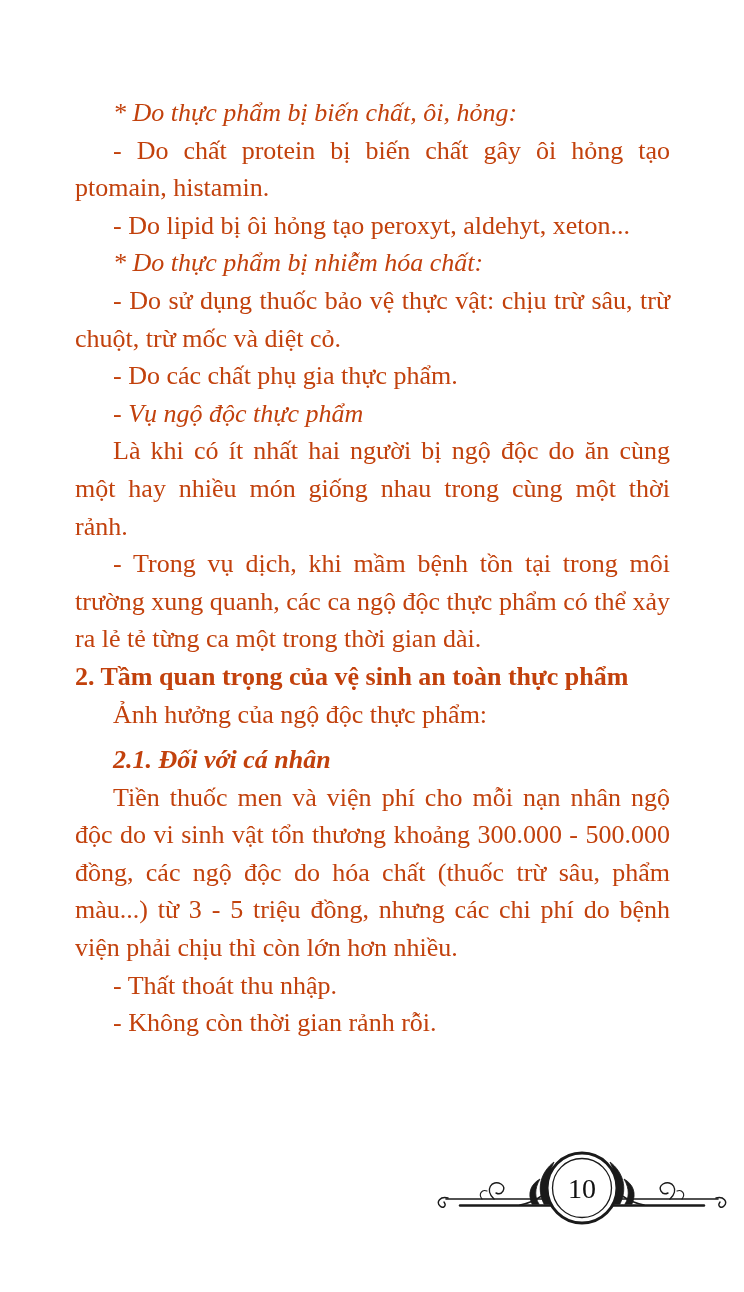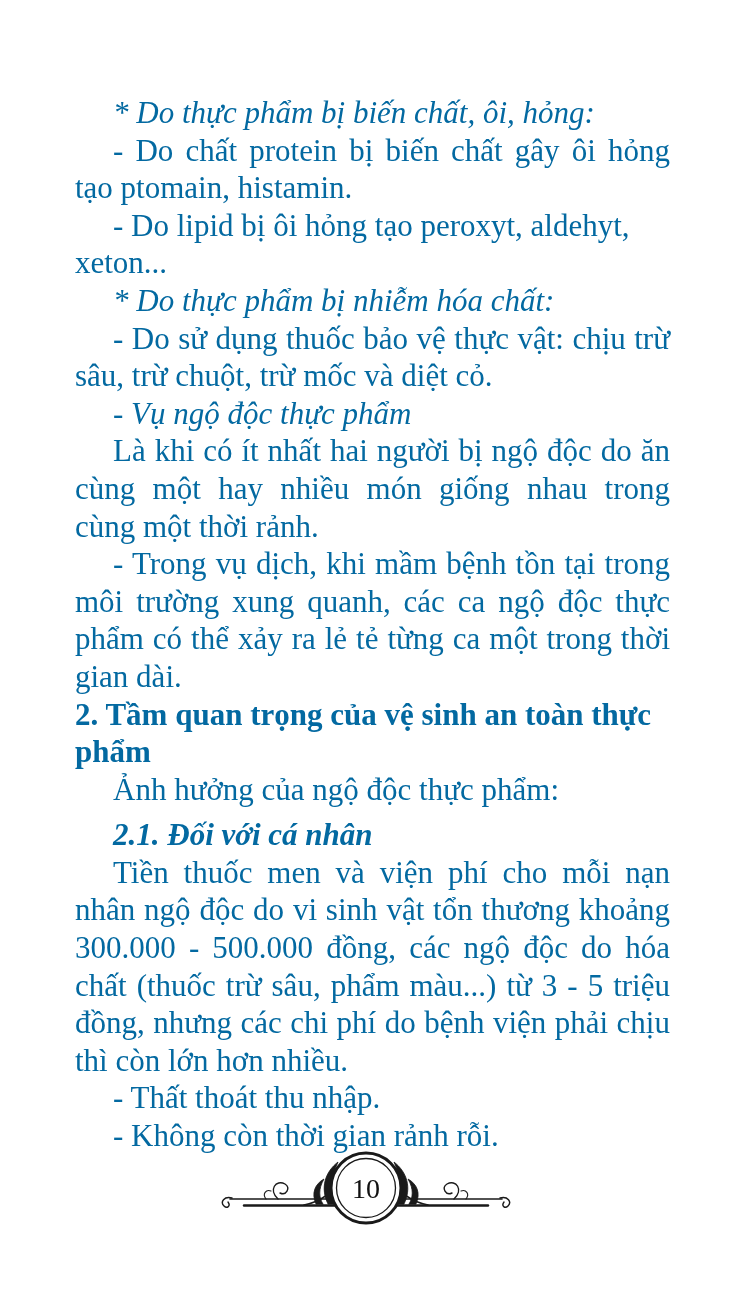--- a/index.html
+++ b/index.html
@@ -13,61 +13,62 @@
     font-family: "Liberation Serif", "DejaVu Serif", serif;
     color: #111111;
   }
   .page-body {
     position: absolute;
     top: 94px;
     left: 75px;
     width: 595px;
   }
   p.para {
-    font-size: 31px;
+    font-size: 26px;
     line-height: 37.6px;
-    color: #0369a1;
+    color: #c2410c;
   }
   .p-indent  { text-indent: 38px; }
   .p-justify { text-align: justify; }
   .p-italic  { font-style: italic; }
   .h2 {
     font-weight: bold;
     font-size: 25.5px;
     line-height: 40px;
   }
   .h3 {
     font-weight: bold;
     font-style: italic;
     margin-top: 8px;
   }
   .footer-ornament {
     position: absolute;
     top: 1146px;
     left: 0;
     width: 732px;
     display: flex;
-    justify-content: center;
+    justify-content: flex-end;
   }
   .ornament-svg { display: block; }
   .pagenum-text {
     font-family: "Liberation Serif", "DejaVu Serif", serif;
     font-size: 28px;
     fill: #111111;
   }
 </style>
 </head>
 <body>
 
 <div class="page-body">
   <p class="para p-italic p-indent">* Do thực phẩm bị biến chất, ôi, hỏng:</p>
   <p class="para p-indent p-justify">- Do chất protein bị biến chất gây ôi hỏng tạo ptomain, histamin.</p>
   <p class="para p-indent">- Do lipid bị ôi hỏng tạo peroxyt, aldehyt, xeton...</p>
   <p class="para p-italic p-indent">* Do thực phẩm bị nhiễm hóa chất:</p>
   <p class="para p-indent p-justify">- Do sử dụng thuốc bảo vệ thực vật: chịu trừ sâu, trừ chuột, trừ mốc và diệt cỏ.</p>
+  <p class="para p-indent">- Do các chất phụ gia thực phẩm.</p>
   <p class="para p-italic p-indent">- Vụ ngộ độc thực phẩm</p>
   <p class="para p-indent p-justify">Là khi có ít nhất hai người bị ngộ độc do ăn cùng một hay nhiều món giống nhau trong cùng một thời rảnh.</p>
   <p class="para p-indent p-justify">- Trong vụ dịch, khi mầm bệnh tồn tại trong môi trường xung quanh, các ca ngộ độc thực phẩm có thể xảy ra lẻ tẻ từng ca một trong thời gian dài.</p>
   <p class="para h2">2. Tầm quan trọng của vệ sinh an toàn thực phẩm</p>
   <p class="para p-indent">Ảnh hưởng của ngộ độc thực phẩm:</p>
   <p class="para h3 p-indent">2.1. Đối với cá nhân</p>
   <p class="para p-indent p-justify">Tiền thuốc men và viện phí cho mỗi nạn nhân ngộ độc do vi sinh vật tổn thương khoảng 300.000 - 500.000 đồng, các ngộ độc do hóa chất (thuốc trừ sâu, phẩm màu...) từ 3 - 5 triệu đồng, nhưng các chi phí do bệnh viện phải chịu thì còn lớn hơn nhiều.</p>
   <p class="para p-indent">- Thất thoát thu nhập.</p>
   <p class="para p-indent">- Không còn thời gian rảnh rỗi.</p>
 </div>

